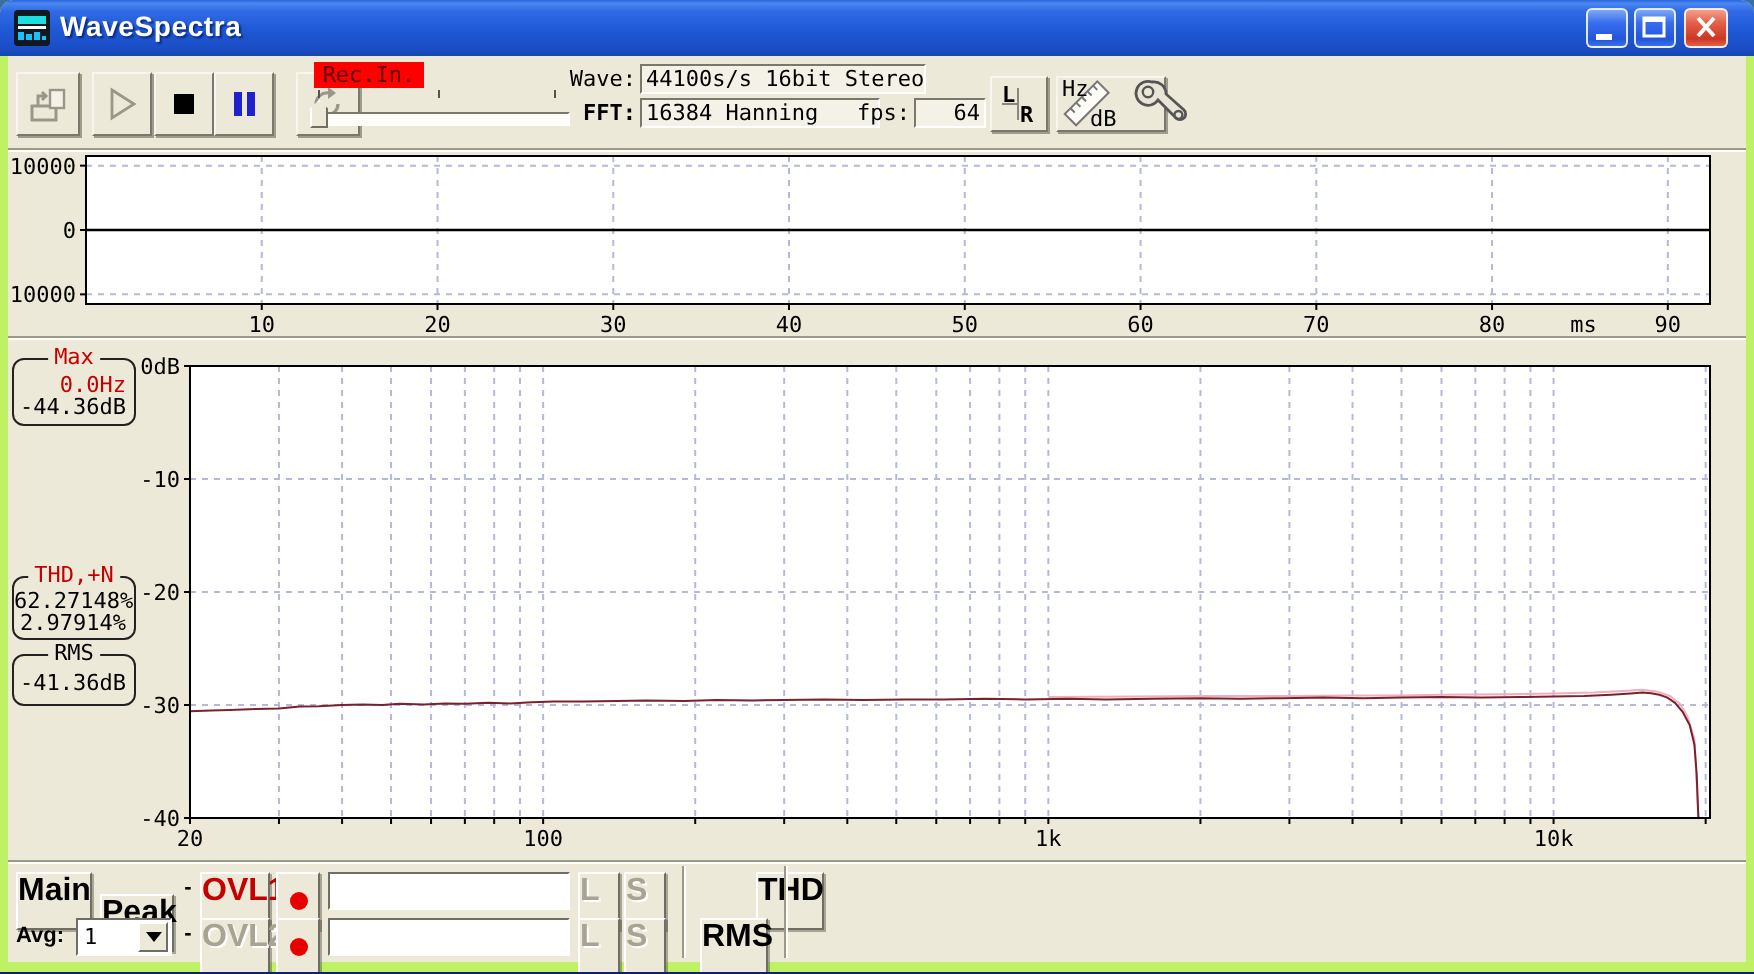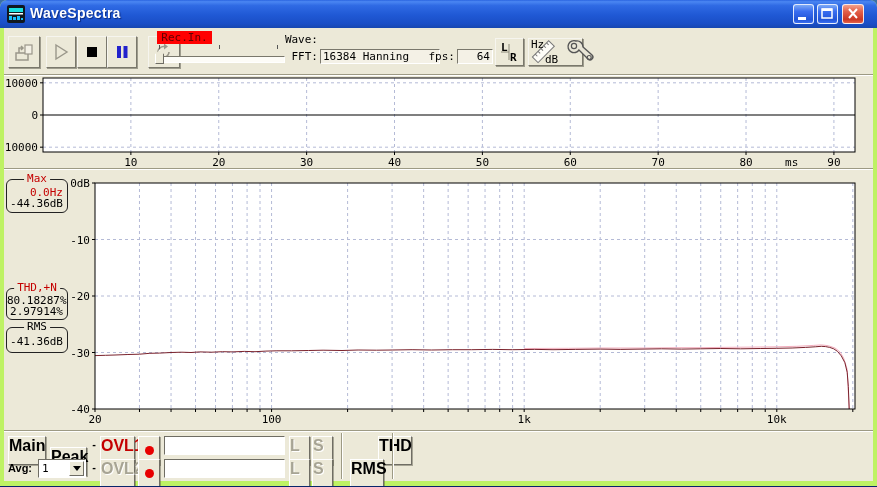--- a/index.html
+++ b/index.html
@@ -143,21 +143,22 @@
 
   <div class="slider">
     <div class="tick" style="left:4px;"></div>
     <div class="tick" style="left:64px;"></div>
     <div class="tick" style="left:122px;"></div>
     <div class="track"></div>
     <div class="thumb"></div>
   </div>
 
   <div class="tb-label" style="left:243px;top:33px;width:75px;">Wave:</div>
-  <div class="tb-label" style="left:243px;top:50px;width:75px;">FFT:</div>
+  <div class="tb-field" style="left:320px;top:32px;width:143px;">44100s/s 16bit Stereo</div>
+  <div class="tb-label" style="left:243px;top:50px;width:75px;font-weight:bold;">FFT:</div>
   <div class="tb-field" style="left:320px;top:49px;width:120px;">16384 Hanning</div>
   <div class="tb-label" style="left:420px;top:50px;width:35px;">fps:</div>
   <div class="tb-field" style="left:457px;top:49px;width:36px;text-align:right;">64</div>
 
   <div class="tb-sq" style="left:495px;">
     <svg width="27" height="26" viewBox="0 0 27 26">
       <text x="5" y="12" font-size="11" font-weight="bold" fill="#2233bb" font-family="Liberation Sans,sans-serif">L</text>
       <path d="M5 13 H13 V21 M13 13 V5" stroke="#8a8878" fill="none"></path>
       <text x="14" y="22" font-size="11" font-weight="bold" fill="#2233bb" font-family="Liberation Sans,sans-serif">R</text>
     </svg>
@@ -303,21 +304,21 @@
       <text x="86" y="243" text-anchor="end">-40</text>
     </svg>
 
   <div class="gbox" style="top:179px;height:34px;">
     <span class="legend red">Max</span>
     <div class="val red" style="margin-top:7px;">0.0Hz</div>
     <div class="val">-44.36dB</div>
   </div>
   <div class="gbox" style="top:288px;height:32px;">
     <span class="legend red">THD,+N</span>
-    <div class="val" style="margin-top:6px;">80.18287%</div>
+    <div class="val" style="margin-top:6px;">62.27148%</div>
     <div class="val">2.97914%</div>
   </div>
   <div class="gbox" style="top:327px;height:26px;">
     <span class="legend">RMS</span>
     <div class="val" style="margin-top:8px;">-41.36dB</div>
   </div>
 
   <div class="hsep" style="top:430px;"></div>
 
   <div class="bb-btn" style="left:8px;top:436px;width:38px;">Main</div>

